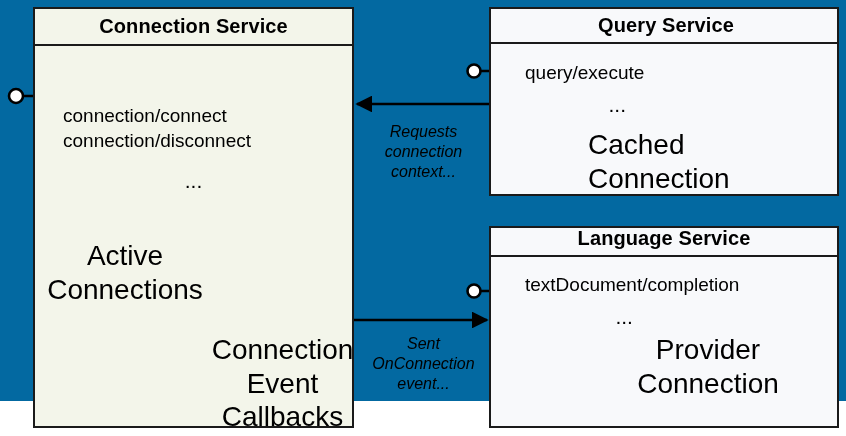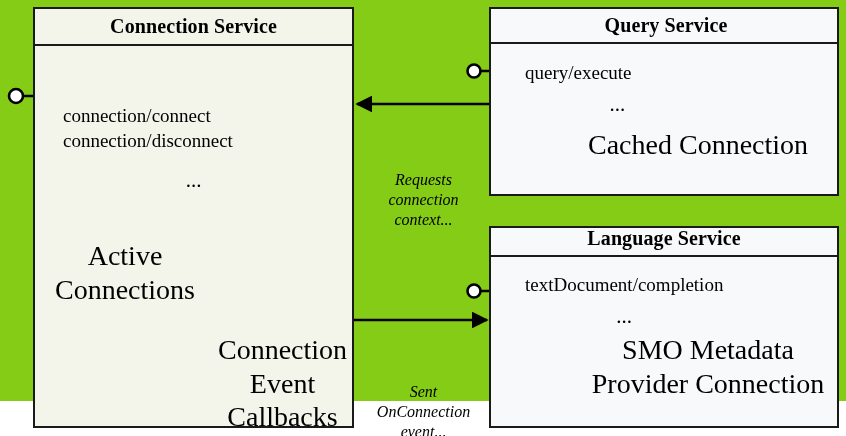--- a/index.html
+++ b/index.html
@@ -11,22 +11,21 @@
   body {
     font-family: "Liberation Sans", sans-serif;
     width: 846px;
     height: 436px;
     overflow: hidden;
   }
   #stage {
     position: relative;
     width: 846px;
     height: 401px;
-    background: #84cc16;
-    font-family: Liberation Serif, serif;
+    background: #0369a1;
   }
   #svg-layer {
     position: absolute;
     left: 0;
     top: 0;
     width: 846px;
     height: 436px;
   }
 
   
@@ -80,21 +79,20 @@
 
   
   .edge-label {
     position: absolute;
     font-style: italic;
     font-size: 16px;
     color: #000000;
     text-align: center;
     line-height: 1.25;
     white-space: pre-line;
-    margin-top: 48px;
   }
 
   
   .abs { position: absolute; }
 </style>
 </head>
 <body>
 
 <div id="stage">
 
@@ -210,21 +208,20 @@
     <div class="box-title" style="padding:0 0 7px 0;">Language Service</div>
     <div class="box-body">
 
       <div class="ops abs" style="left:34px; top:15px;">
         <div class="op">textDocument/completion</div>
       </div>
 
       <div class="ellipsis abs" style="left:0; top:49px; width:77%;">...</div>
 
       <div class="caption abs" style="left:92px; top:76px; width:250px;">
-        <div>SMO Metadata</div>
         <div>Provider Connection</div>
       </div>
 
     </div>
   </div>
 
   <div class="edge-label" style="left:360px; top:122px; width:127px;">Requests
 connection
 context...</div>
 

